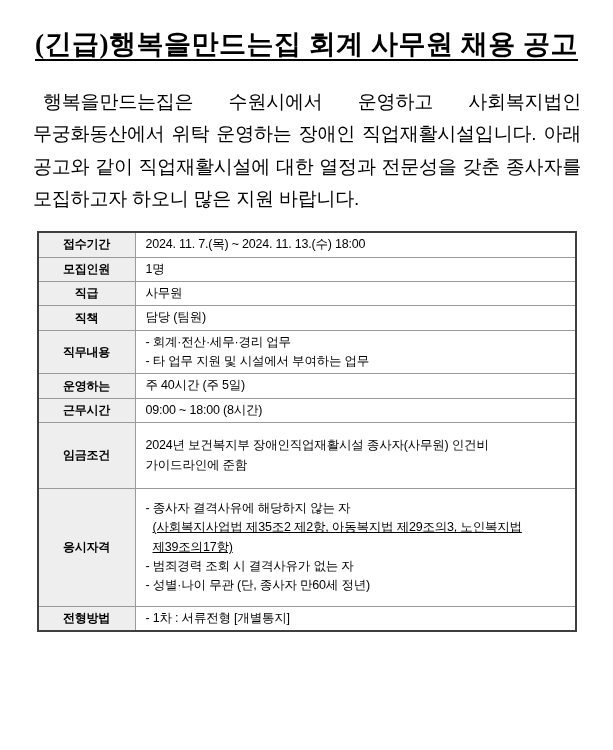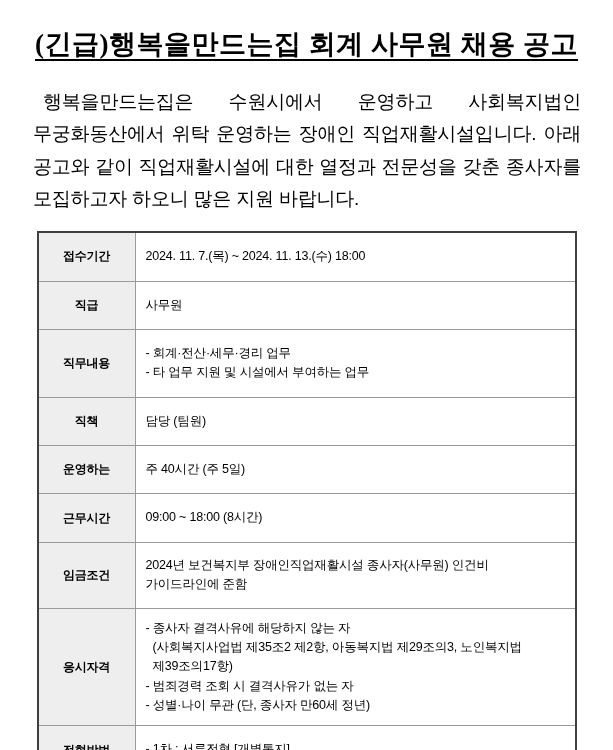--- a/index.html
+++ b/index.html
@@ -50,62 +50,68 @@
     text-align: center;
     vertical-align: middle;
     border: 1px solid #9a9a9a;
     padding: 0 2px;
     letter-spacing: -0.3px;
   }
   table.job-table td {
     font-size: 12.5px;
     vertical-align: middle;
     border: 1px solid #9a9a9a;
-    padding: 14px 10px;
+    padding: 2px 10px;
     line-height: 1.55;
     letter-spacing: -0.2px;
     word-break: keep-all;
   }
   tr.pad-lg th, tr.pad-lg td { padding-top: 13px; padding-bottom: 13px; }
   tr.pad-md th, tr.pad-md td { padding-top: 10px; padding-bottom: 10px; }
   .value-line { white-space: normal; }
-  .value-line.indent { padding-left: 7px; }
+  .value-line.indent { padding-left: 7px; text-decoration: underline; }
 </style>
 </head>
 <body>
 
 <h1 class="page-title">(긴급)행복을만드는집 회계 사무원 채용 공고</h1>
 
 <p class="intro">행복을만드는집은 수원시에서 운영하고 사회복지법인 무궁화동산에서 위탁 운영하는 장애인 직업재활시설입니다. 아래 공고와 같이 직업재활시설에 대한 열정과 전문성을 갖춘 종사자를 모집하고자 하오니 많은 지원 바랍니다.</p>
 
 <table class="job-table">
   <tbody>
     <tr>
       <th>접수기간</th>
       <td>
         <div class="value-line">2024. 11. 7.(목) ~ 2024. 11. 13.(수) 18:00</div>
       </td>
     </tr>
     <tr>
+      <th>모집인원</th>
+      <td>
+        <div class="value-line">1명</div>
+      </td>
+    </tr>
+    <tr>
       <th>직급</th>
       <td>
         <div class="value-line">사무원</div>
+      </td>
+    </tr>
+    <tr>
+      <th>직책</th>
+      <td>
+        <div class="value-line">담당 (팀원)</div>
       </td>
     </tr>
     <tr>
       <th>직무내용</th>
       <td>
         <div class="value-line">- 회계·전산·세무·경리 업무</div>
         <div class="value-line">- 타 업무 지원 및 시설에서 부여하는 업무</div>
-      </td>
-    </tr>
-    <tr>
-      <th>직책</th>
-      <td>
-        <div class="value-line">담당 (팀원)</div>
       </td>
     </tr>
     <tr>
       <th>운영하는</th>
       <td>
         <div class="value-line">주 40시간 (주 5일)</div>
       </td>
     </tr>
     <tr>
       <th>근무시간</th>

